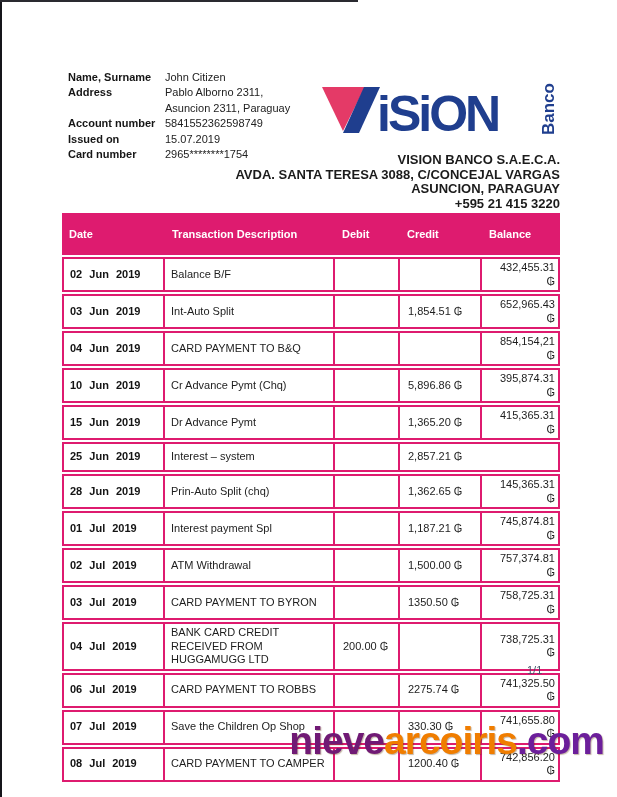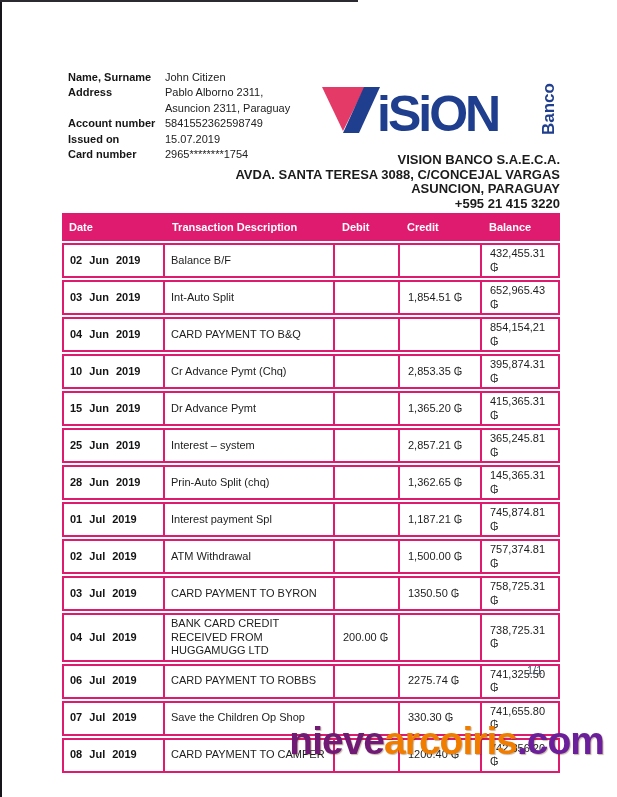--- a/index.html
+++ b/index.html
@@ -19,37 +19,37 @@
   
   .bankblock{position:absolute;right:57px;top:36px;width:330px;text-align:right;margin-top:42px;}
   .logo-svg{display:block;margin-left:auto;margin-right:2px;}
   .bank-address{margin-top:9px;font-size:13px;font-weight:bold;line-height:14.6px;color:#1b1b1b;}
 
   
   .stable{position:absolute;left:62px;top:213px;width:498px;}
   .thead{
     display:grid;grid-template-columns:103px 170px 65px 82px 78px;
     background:#DE1B6F;color:#ffffff;font-size:11px;font-weight:bold;
-    height:28px;align-items:center;
+    height:42px;align-items:center;
   }
   .thead .hcell{padding-left:7px;box-sizing:border-box;}
   .trow{
     display:grid;grid-template-columns:101px 170px 65px 82px 1fr;
     border:2px solid #DE1B6F;background:#fff;margin-top:2px;
     min-height:26px;box-sizing:content-box;
   }
   .trow--tall .cell{min-height:39px;}
   .cell{
     border-right:2px solid #DE1B6F;box-sizing:border-box;
     display:flex;align-items:center;padding:2px 3px 2px 6px;
     font-size:11px;line-height:13.5px;min-height:22px;color:#1d1d1d;
   }
   .cell:last-child{border-right:none;}
   .cell--date{font-weight:bold;word-spacing:4px;color:#141414;}
-  .cell--amount{padding-left:8px;}
+  .cell--amount{padding-left:8px;text-align:right;}
 
   .page-number{position:absolute;left:527px;top:664px;font-size:11px;color:#44546A;}
 
   
   .watermark{
     position:absolute;right:13px;top:719px;font-size:39px;font-weight:bold;
     letter-spacing:-1px;white-space:nowrap;
     text-shadow:1px 1px 1px rgba(90,50,0,0.35);
   }
   .wm-1{color:#701a75;}
@@ -131,36 +131,35 @@
     <div class="cell cell--date">04 Jun 2019</div>
     <div class="cell">CARD PAYMENT TO B&amp;Q</div>
     <div class="cell cell--amount"></div>
     <div class="cell cell--amount"></div>
     <div class="cell cell--amount">854,154,21 ₲</div>
   </div>
   <div class="trow">
     <div class="cell cell--date">10 Jun 2019</div>
     <div class="cell">Cr Advance Pymt (Chq)</div>
     <div class="cell cell--amount"></div>
-    <div class="cell cell--amount">2,853.35 ₲</div>
+    <div class="cell cell--amount">5,896.86 ₲</div>
     <div class="cell cell--amount">395,874.31 ₲</div>
   </div>
   <div class="trow">
     <div class="cell cell--date">15 Jun 2019</div>
     <div class="cell">Dr Advance Pymt</div>
     <div class="cell cell--amount"></div>
     <div class="cell cell--amount">1,365.20 ₲</div>
     <div class="cell cell--amount">415,365.31 ₲</div>
   </div>
   <div class="trow">
     <div class="cell cell--date">25 Jun 2019</div>
     <div class="cell">Interest – system</div>
     <div class="cell cell--amount"></div>
     <div class="cell cell--amount">2,857.21 ₲</div>
-    <div class="cell cell--amount">365,245.81 ₲</div>
   </div>
   <div class="trow">
     <div class="cell cell--date">28 Jun 2019</div>
     <div class="cell">Prin-Auto Split (chq)</div>
     <div class="cell cell--amount"></div>
     <div class="cell cell--amount">1,362.65 ₲</div>
     <div class="cell cell--amount">145,365.31 ₲</div>
   </div>
   <div class="trow">
     <div class="cell cell--date">01 Jul 2019</div>

